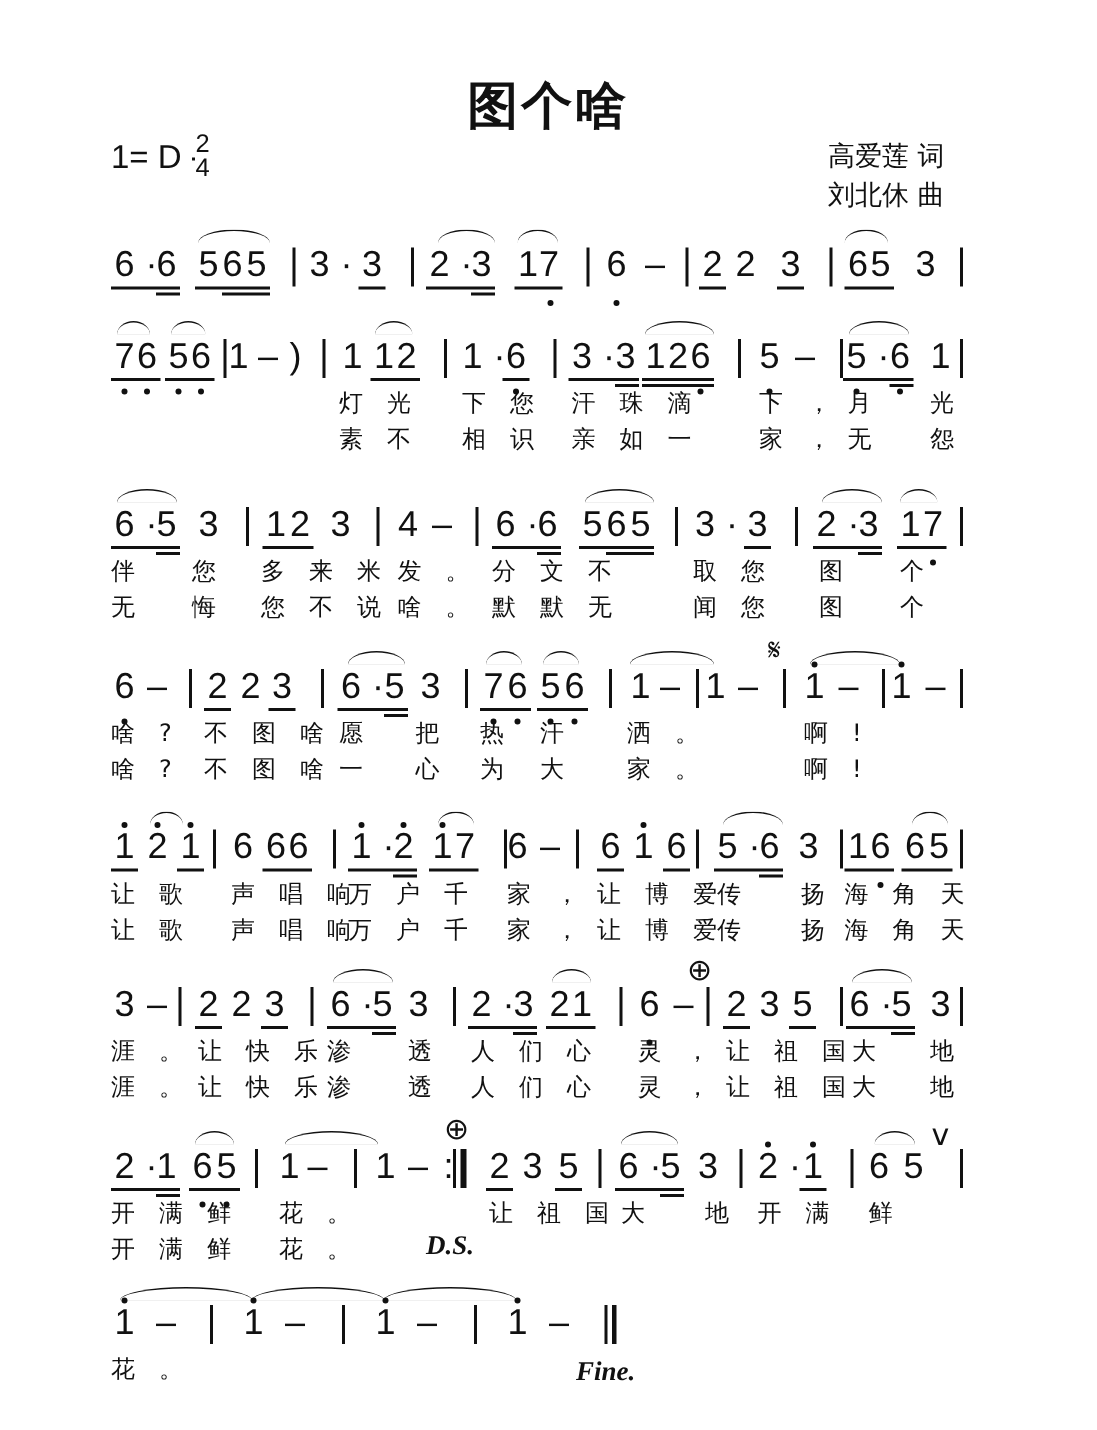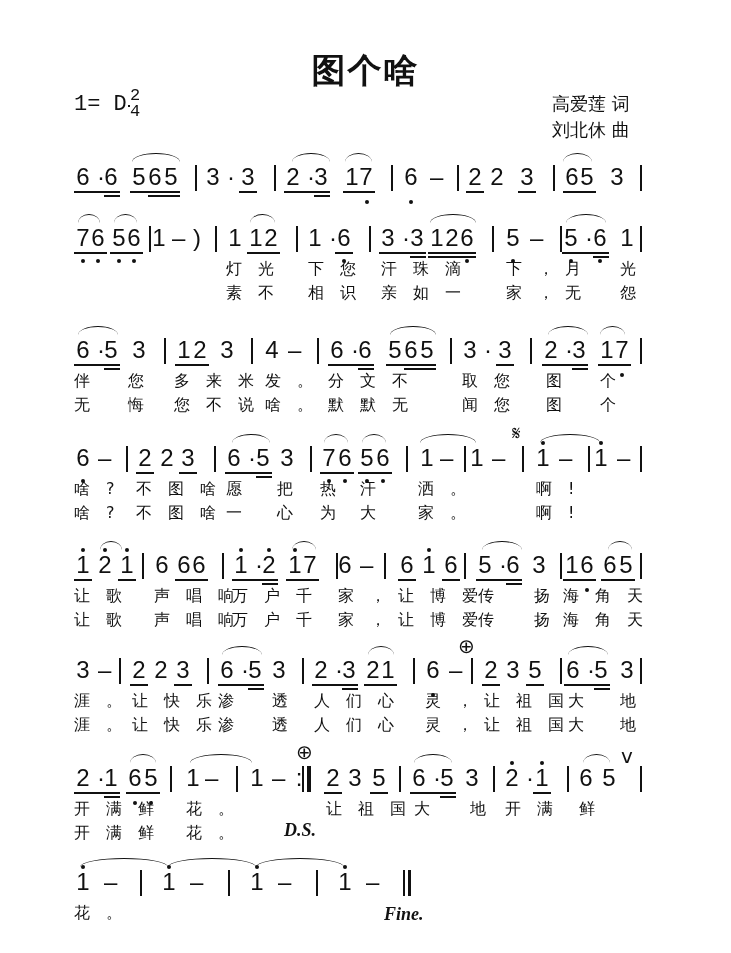--- a/index.html
+++ b/index.html
@@ -1,20 +1,20 @@
 <!DOCTYPE html>
 <html><head>
 <meta charset="utf-8">
 <style>
   html, body { margin:0; padding:0; background:#fff; }
   body { width:731px; height:953px; position:relative; overflow:hidden;
          font-family:"Liberation Sans", sans-serif; color:#111; }
   .title { position:absolute; left:0; width:731px; top:48px; text-align:center;
            font-family:"DejaVu Sans", sans-serif; font-size:34px; font-weight:bold; letter-spacing:2px; }
-  .key { position:absolute; left:74px; top:92px; font-size:22px;font-family:Liberation Mono, monospace; }
+  .key { position:absolute; left:74px; top:92px; font-size:22px; }
   .key .frac { position:absolute; left:54px; top:-4px; font-size:17px; line-height:16px; text-align:center; width:14px; }
   .key .frac .bar { display:block; height:1.5px; background:#111; margin:1px 0; }
   .credit { position:absolute; left:552px; font-family:"DejaVu Sans", sans-serif; font-size:18px; }
   .tok { position:absolute; font-size:24px; line-height:26px; text-align:center; }
   .note { width:14px; }
   .ul { position:absolute; height:1.5px; background:#111; }
   .dot { position:absolute; width:4px; height:4px; border-radius:50%; background:#111; }
   .bar { position:absolute; width:2px; height:26px; background:#111; }
   .slur { position:absolute; border-top:1.6px solid #111; border-radius:50% 50% 0 0 / 100% 100% 0 0; height:8px; }
   .lyr { position:absolute; font-family:"DejaVu Sans", sans-serif; font-size:16px; line-height:18px; white-space:pre; }

